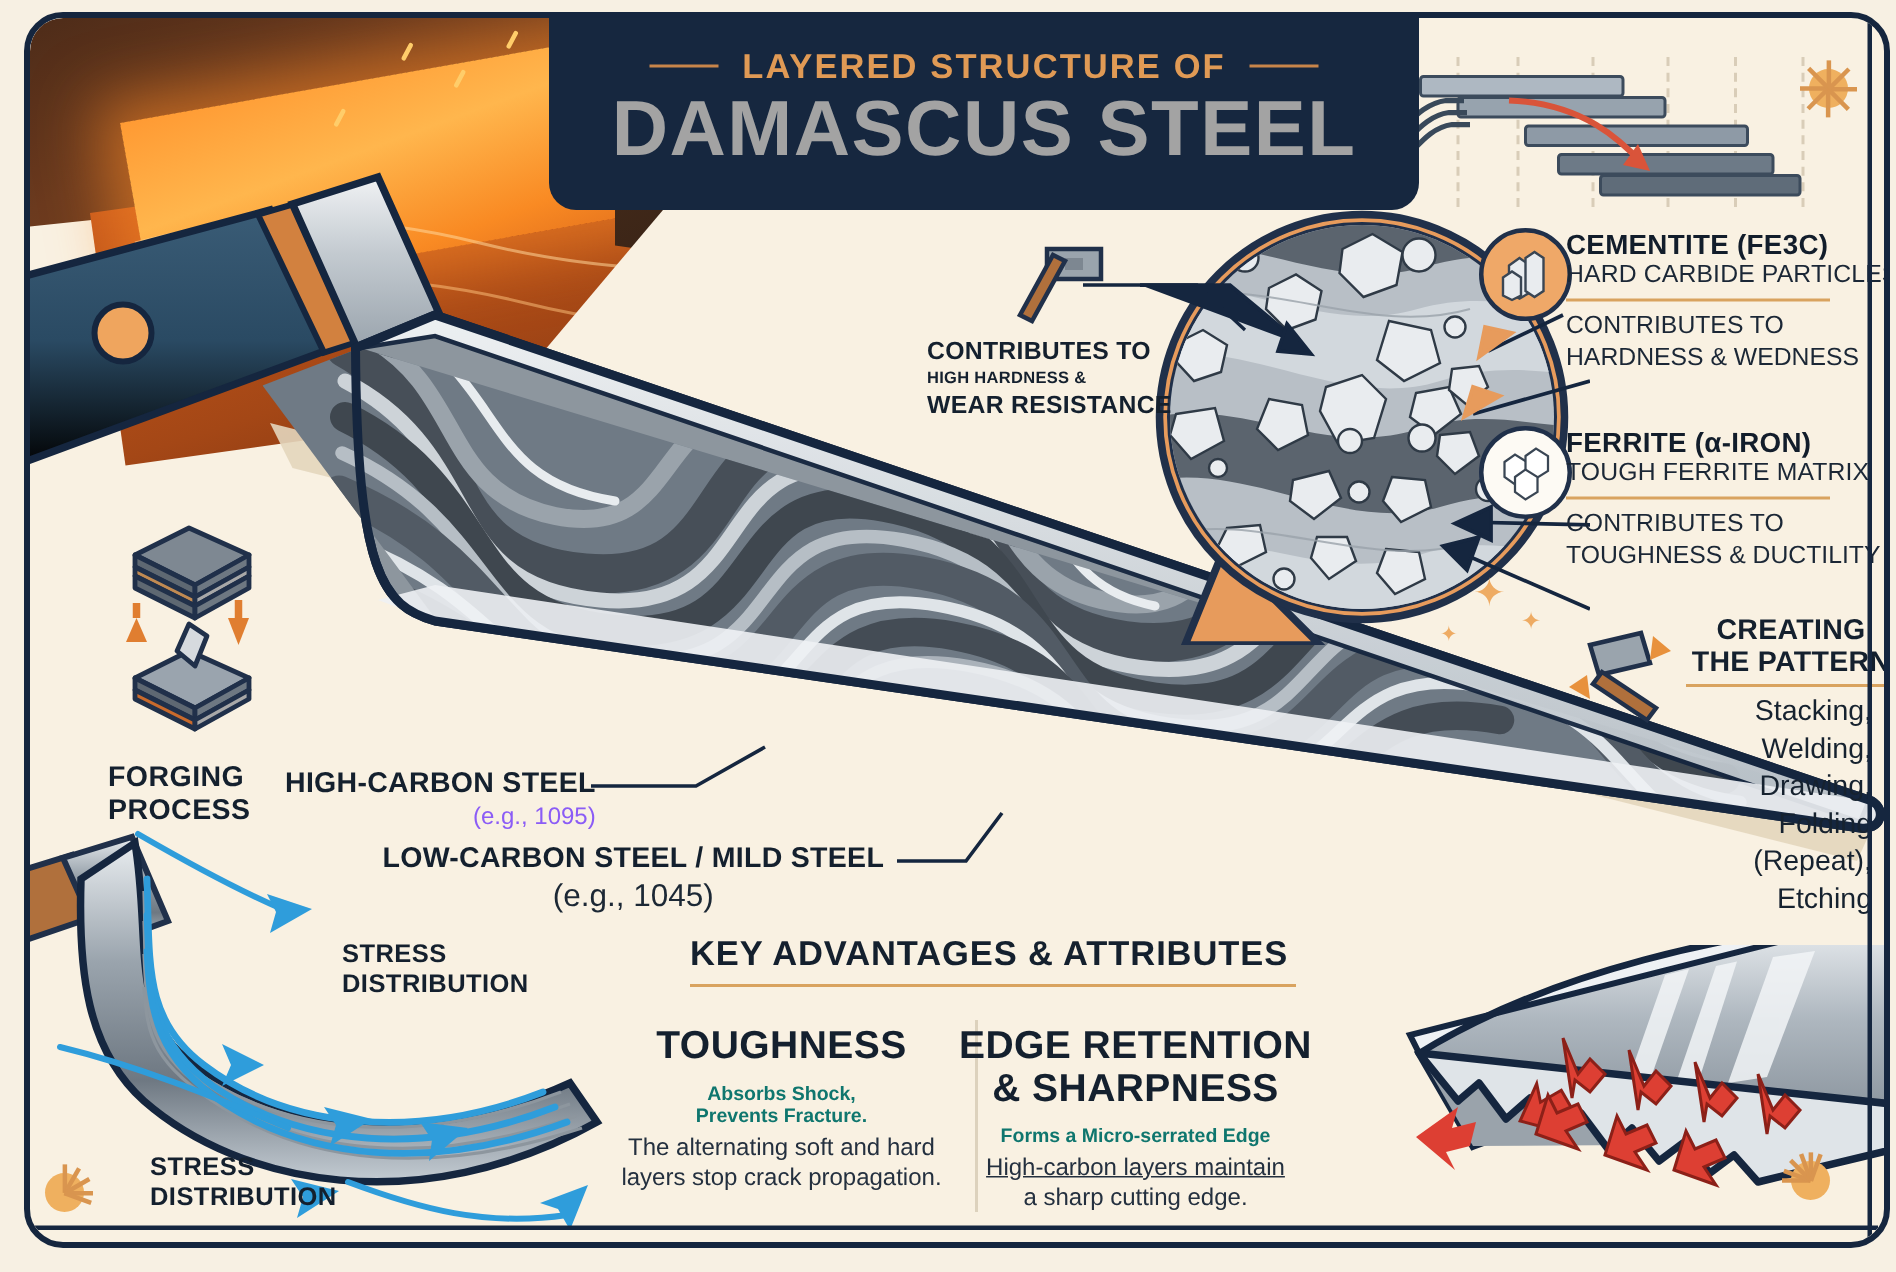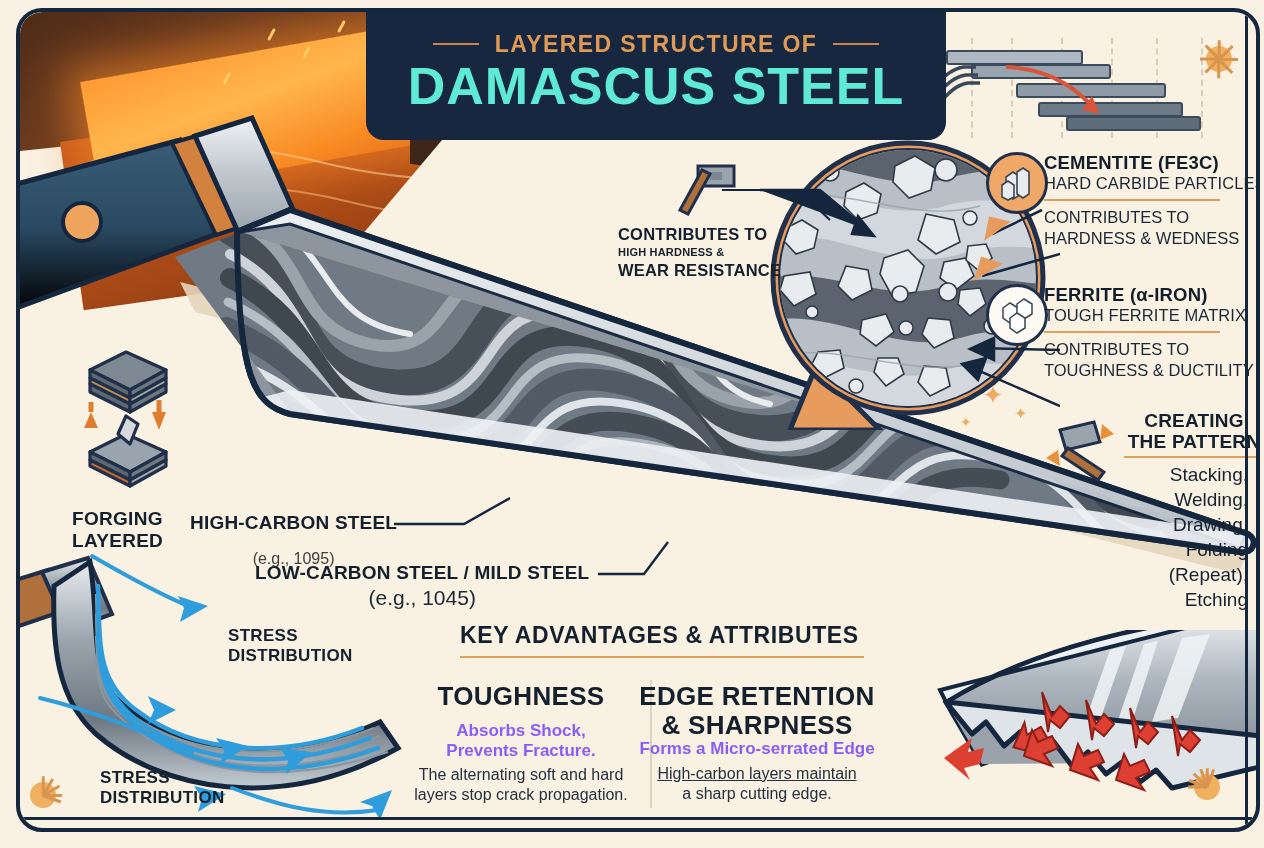--- a/index.html
+++ b/index.html
@@ -52,21 +52,21 @@
     position: absolute; left: 346px; top: -10px; width: 580px; height: 138px;
     background: #16273f; border-radius: 0 0 18px 18px; z-index: 40;
     display: flex; flex-direction: column; align-items: center; justify-content: center; gap: 2px;
   }
   .title-kicker {
     display: flex; align-items: center; gap: 16px;
     color: #e09a55; font-size: 23px; font-weight: 700; letter-spacing: 1.4px;
   }
   .title-kicker .rule { width: 46px; height: 2px; background: #c8854a; display: block; }
   .title-main {
-    color: #5eead4; font-size: 52px; font-weight: 700; letter-spacing: 1px; line-height: 1;
+    color: #a3a3a3; font-size: 52px; font-weight: 700; letter-spacing: 1px; line-height: 1;
   }
 
   
   .layerdiag { position: absolute; right: 10px; top: 22px; width: 330px; height: 110px; }
   .layerdiag .dash { position: absolute; top: 4px; width: 1px; height: 100px; border-left: 2px dashed #d9cdb8; }
   .lbar { position: absolute; border: 2px solid #3c4b5c; border-radius: 3px; height: 15px; }
   .sunburst { position: absolute; }
   .sunburst .core { position: absolute; width: 26px; height: 26px; border-radius: 50%; background: #efb05f; left: 18px; top: 14px; }
   .sunburst .ray { position: absolute; width: 19px; height: 2.5px; background: #d9954f; left: 31px; top: 26px; transform-origin: 0 50%; }
 
@@ -82,21 +82,21 @@
   .rule-orange { position: absolute; height: 2px; background: #d9a35f; }
 
   
   .ann-title { font-size: 18.5px; font-weight: 700; color: #121d2b; letter-spacing: .2px; white-space: nowrap;}
   .ann-sub { font-size: 16.5px; font-weight: 400; color: #1b2736; letter-spacing: .1px; white-space: nowrap;}
   .ann-body { font-size: 16.5px; font-weight: 400; color: #1b2736; line-height: 1.25; white-space: nowrap;}
 
   
   .adv-heading { position: absolute; font-size: 23px; font-weight: 700; color: #14202e; letter-spacing: .6px; }
   .adv-col-title { font-size: 26px; font-weight: 700; color: #14202e; line-height: 1.1; letter-spacing: .3px; }
-  .adv-bold { font-size: 17px; font-weight: 700; color: #8b5cf6; line-height: 1.2; }
+  .adv-bold { font-size: 13px; font-weight: 700; color: #0f766e; line-height: 1.2; }
   .adv-text { font-size: 16px; font-weight: 400; color: #24303f; line-height: 1.25; }
   .vdiv { position: absolute; width: 2px; background: #ddd2bd; }
   .steps { position: absolute; text-align: right; font-size: 19px; line-height: 1.32; color: #16222f; font-weight: 400; }
 
   
   .curveknife { position: absolute; left: -40px; top: 540px; width: 470px; height: 300px; }
 
   
   .serrknife { position: absolute; left: 900px; top: 618px; width: 360px; height: 215px; }
 
@@ -363,26 +363,26 @@
         <path d="M22,140 L58,122 L98,140 L62,160 Z" fill="#9aa4ae"></path>
         <path d="M50,122 L58,104 L70,112 L62,132 Z" fill="#d6dade"></path>
         <path d="M22,140 L22,148 L62,168 L62,160 Z" fill="#5e6872"></path>
         <path d="M98,140 L98,148 L62,168 L62,160 Z" fill="#6e7882"></path>
         <path d="M22,148 L22,154 L62,174 L62,168 Z" fill="#c86a2c"></path>
         <path d="M98,148 L98,154 L62,174 L62,168 Z" fill="#a8a8a8"></path>
       </g>
     </svg>
     <div style="position:absolute;left:52px;top:496px;">
       <div style="font-size:19px;font-weight:700;color:#14202e;line-height:1.18;letter-spacing:.3px;">FORGING</div>
-      <div style="font-size:19px;font-weight:700;color:#14202e;line-height:1.18;letter-spacing:.3px;">LAYERED</div>
+      <div style="font-size:19px;font-weight:700;color:#14202e;line-height:1.18;letter-spacing:.3px;">PROCESS</div>
     </div>
 
     <div style="position:absolute;left:170px;top:500px;">
       <div style="font-size:19px;font-weight:700;color:#14202e;letter-spacing:.2px;white-space:nowrap;">HIGH-CARBON STEEL</div>
-      <div style="font-size:16px;font-weight:400;color:#404040;text-align:center;margin-top:16px;">(e.g., 1095)</div>
+      <div style="font-size:16px;font-weight:400;color:#8b5cf6;text-align:right;margin-top:2px;">(e.g., 1095)</div>
     </div>
     <div style="position:absolute;left:235px;top:550px;">
       <div style="font-size:19px;font-weight:700;color:#14202e;letter-spacing:.2px;white-space:nowrap;">LOW-CARBON STEEL / MILD STEEL</div>
       <div style="font-size:21px;font-weight:400;color:#1c2835;text-align:center;margin-top:2px;">(e.g., 1045)</div>
     </div>
     <svg style="position:absolute;left:360px;top:400px;width:320px;height:180px">
       <path d="M14,112 L84,112 L130,86" stroke="#15263f" stroke-width="2.4" fill="none"></path>
       <path d="M218,162 L264,162 L288,130" stroke="#15263f" stroke-width="2.4" fill="none"></path>
     </svg>
 
@@ -519,21 +519,21 @@
       <div class="adv-col-title">TOUGHNESS</div>
       <div class="adv-bold" style="margin-top:10px;">Absorbs Shock,</div>
       <div class="adv-bold">Prevents Fracture.</div>
       <div class="adv-text" style="margin-top:4px;white-space:nowrap;">The alternating  soft and hard</div>
       <div class="adv-text" style="white-space:nowrap;">layers stop crack propagation.</div>
     </div>
 
     <div style="position:absolute;left:612px;top:670px;width:250px;text-align:center;">
       <div class="adv-col-title" style="white-space:nowrap;">EDGE RETENTION</div>
       <div class="adv-col-title">&amp; SHARPNESS</div>
-      <div class="adv-bold" style="margin-top:0;white-space:nowrap;">Forms a Micro-serrated Edge</div>
+      <div class="adv-bold" style="margin-top:10px;white-space:nowrap;">Forms a Micro-serrated Edge</div>
       <div class="adv-text" style="margin-top:4px;white-space:nowrap;text-decoration:underline;">High-carbon layers maintain</div>
       <div class="adv-text" style="white-space:nowrap;">a sharp cutting edge.</div>
     </div>
 
     <div style="position:absolute;right:8px;top:0;width:3px;height:824px;background:#15263f;"></div>
     <div style="position:absolute;left:0;bottom:8px;width:1232px;height:3px;background:#15263f;"></div>
 
   </div>
   </div>
 </div>

